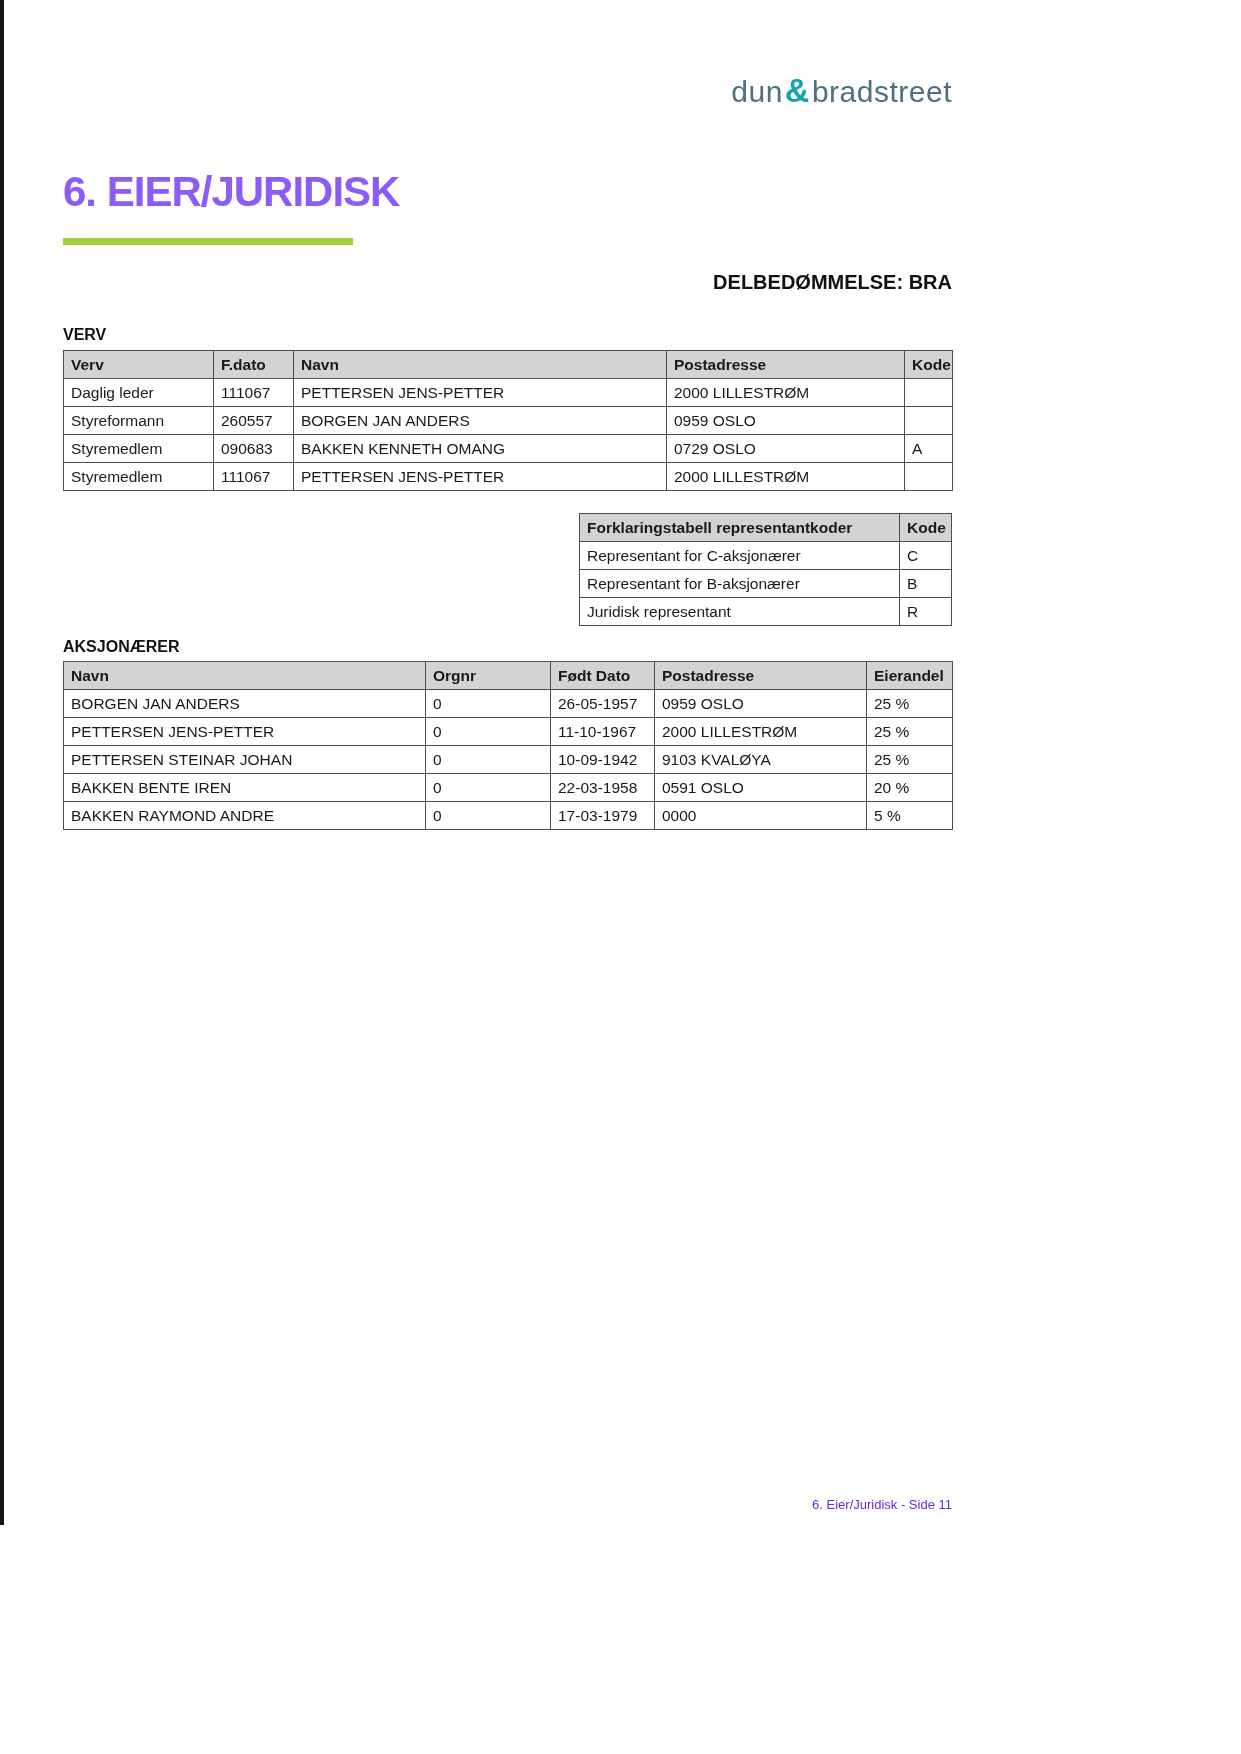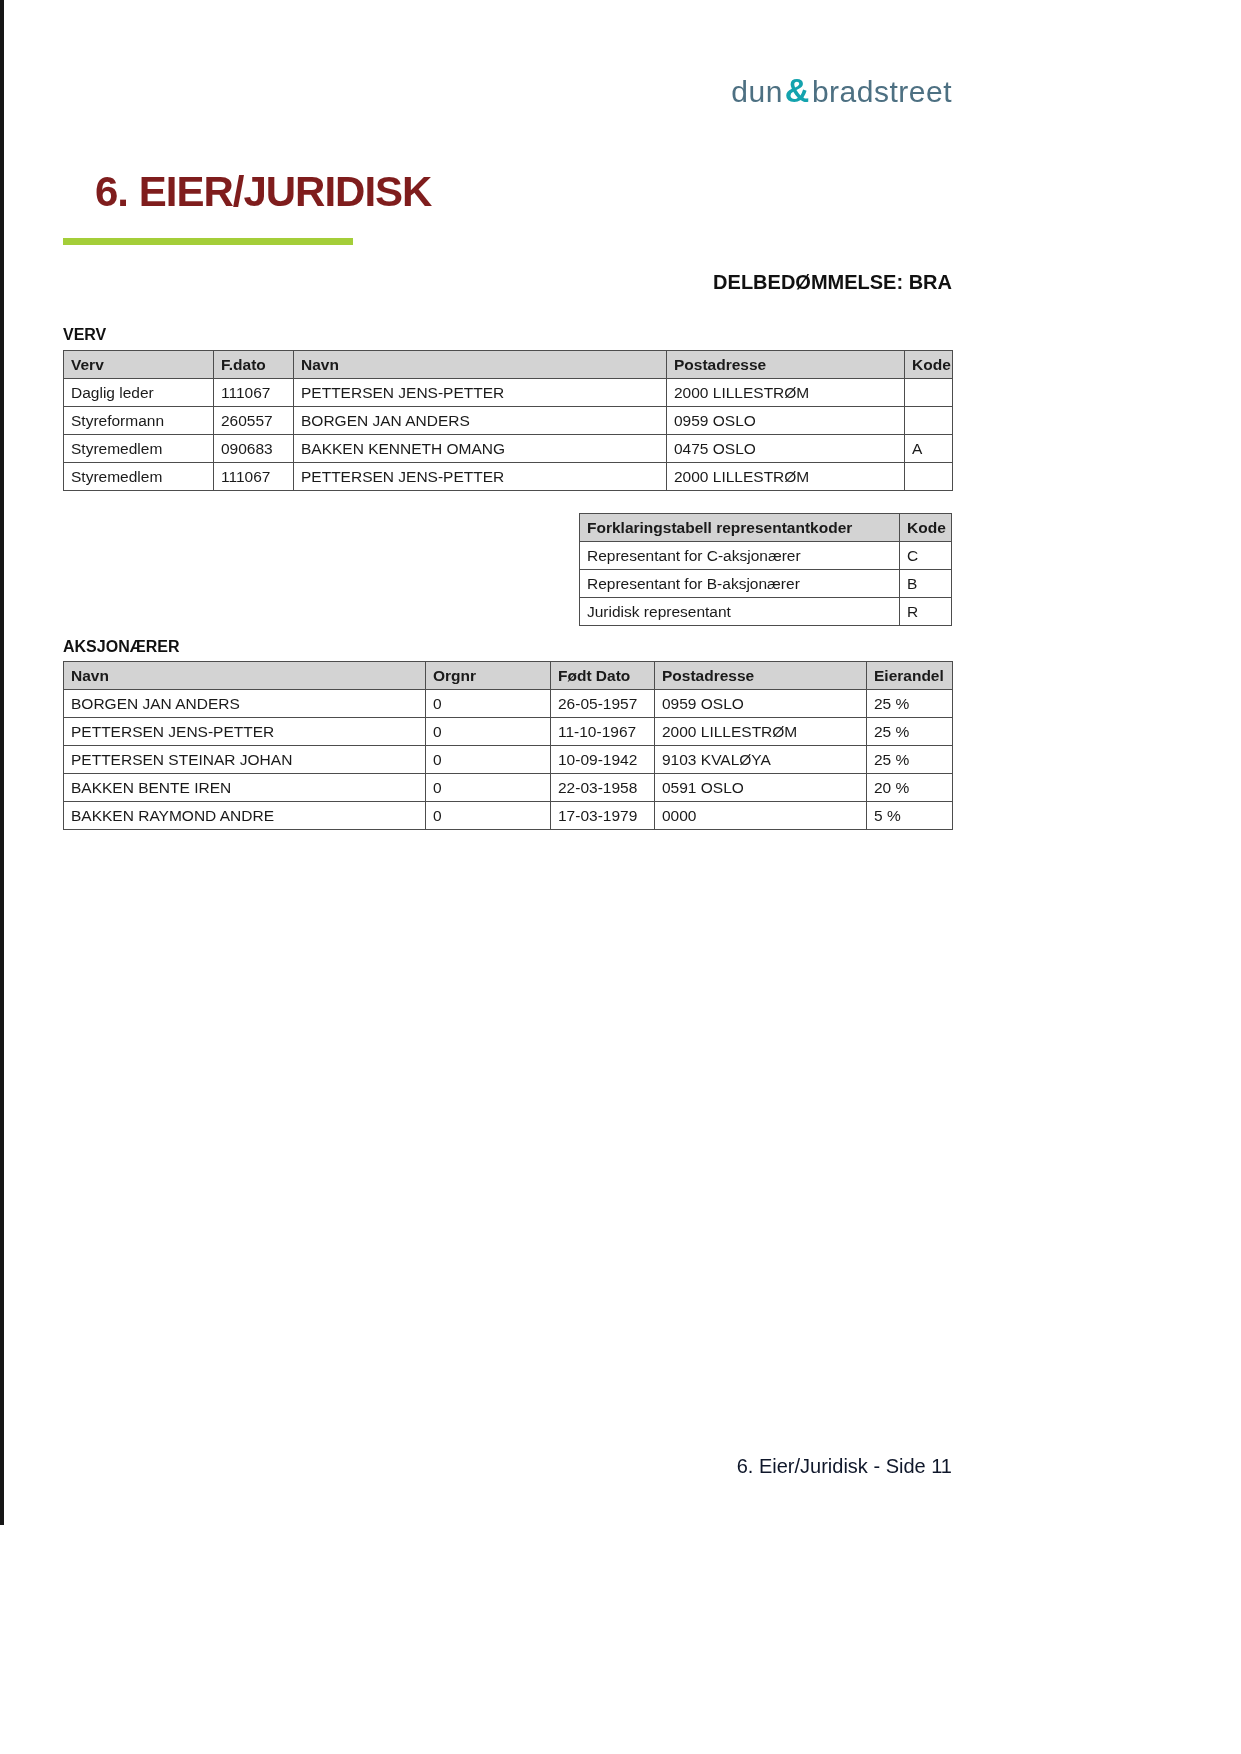--- a/index.html
+++ b/index.html
@@ -17,21 +17,21 @@
 
   
   .logo { margin-top:72px; text-align:right; font-size:30px; line-height:36px;
           letter-spacing:0.5px; white-space:nowrap; }
   .logo .word { color:#4d7082; font-weight:400; }
   .logo .amp  { color:#14a3ae; font-weight:700; font-size:34px; padding:0 2px; }
 
   
   h1.page-title {
     margin-top:60px; font-size:42px; line-height:44px; font-weight:bold;
-    letter-spacing:-1px; color:#7f1d1d;margin-left:32px;
+    letter-spacing:-1px; color:#8b5cf6;
   }
   .accent-bar { margin-top:24px; width:290px; height:7px; background:#a4ce39; }
 
   .subscore {
     margin-top:26px; text-align:right; font-size:20px; font-weight:bold;
     color:#111111;
   }
 
   .section-label { margin-top:32px; font-size:16px; font-weight:bold; color:#111; }
   .section-label.aksjo { margin-top:12px; }
@@ -42,21 +42,21 @@
     text-align:left; vertical-align:middle; overflow:hidden; white-space:nowrap;
     font-weight:normal;
   }
   thead th { background:#d3d3d3; font-weight:bold; }
 
   .table-verv  { margin-top:6px;  width:889px; }
   .table-fork  { margin-top:22px; width:372px; margin-left:auto; }
   .table-aksjo { margin-top:5px;  width:889px; }
 
   .footer {
-    position:absolute; top:1455px; right:289px; font-size:20px; color:#0f172a;
+    position:absolute; top:1497px; right:289px; font-size:13px; color:#6d28d9;
   }
 </style>
 </head>
 <body>
 
 <div class="page">
   <div class="scan-edge"></div>
 
   <div class="content">
 
@@ -99,21 +99,21 @@
             <td>Styreformann</td>
             <td>260557</td>
             <td>BORGEN JAN ANDERS</td>
             <td>0959 OSLO</td>
             <td>&nbsp;</td>
           </tr>
           <tr>
             <td>Styremedlem</td>
             <td>090683</td>
             <td>BAKKEN KENNETH OMANG</td>
-            <td>0475 OSLO</td>
+            <td>0729 OSLO</td>
             <td>A</td>
           </tr>
           <tr>
             <td>Styremedlem</td>
             <td>111067</td>
             <td>PETTERSEN JENS-PETTER</td>
             <td>2000 LILLESTRØM</td>
             <td>&nbsp;</td>
           </tr>
         </tbody>

